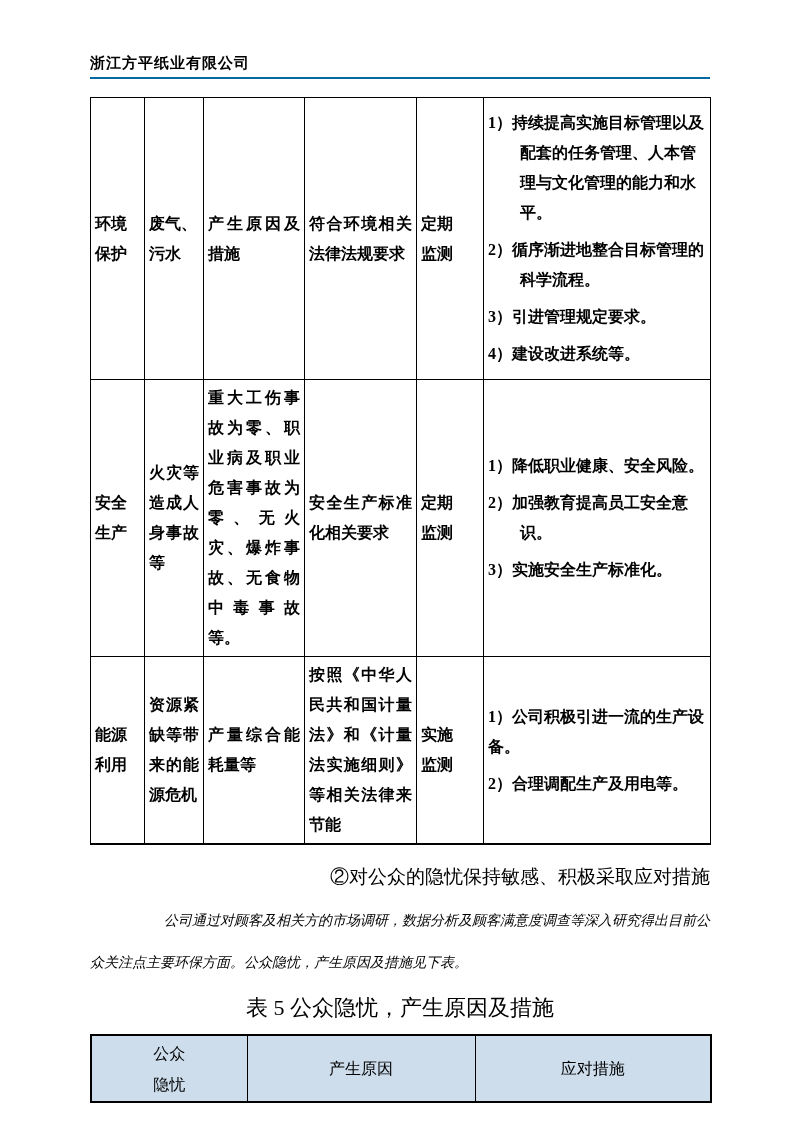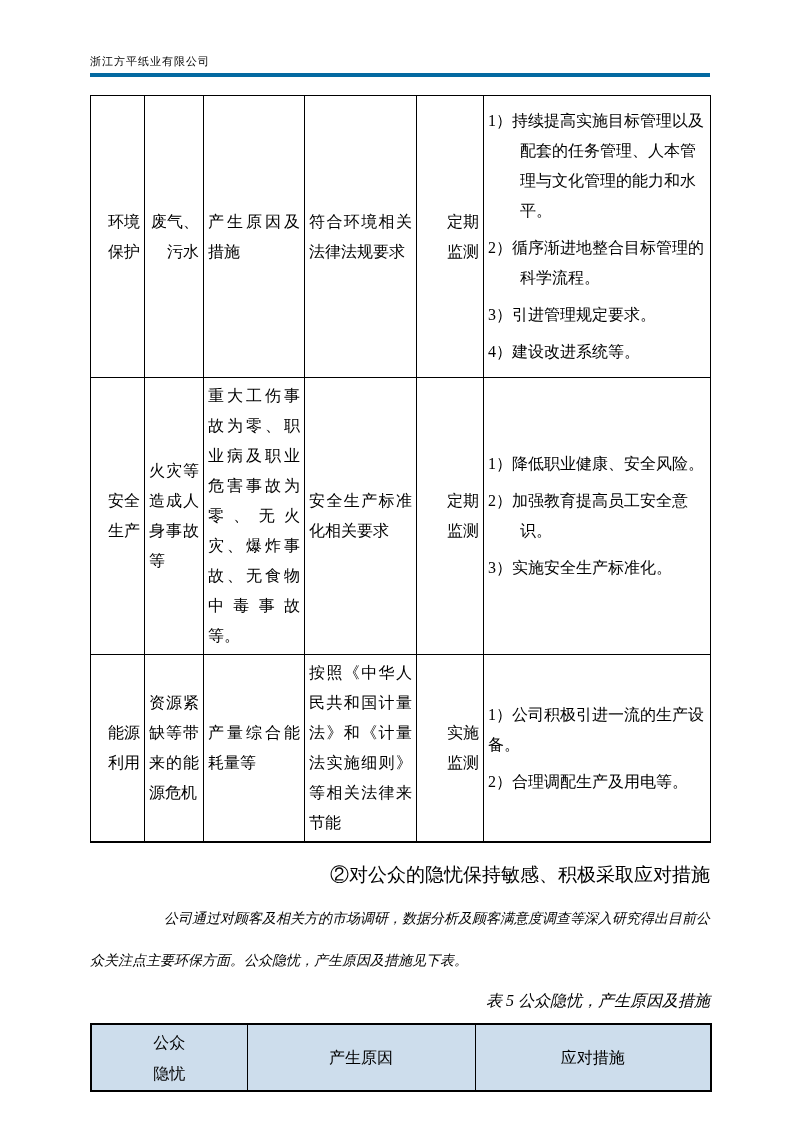--- a/index.html
+++ b/index.html
@@ -6,48 +6,48 @@
   body {
     width:800px; height:1131px; overflow:hidden;
     font-family:"Liberation Serif","DejaVu Serif",serif;
     color:#000;
   }
   .page { padding:54px 90px 0 90px; width:620px; }
 
   
   .doc-header {
     display:flex; justify-content:space-between; align-items:flex-end;
-    border-bottom:4px solid #0369a1; padding-bottom:4px;
-    font-size:11px; font-weight:normal; letter-spacing:1px;
+    border-bottom:2px solid #0369a1; padding-bottom:4px;
+    font-size:15px; font-weight:bold; letter-spacing:1px;
   }
 
   
   table { border-collapse:collapse; table-layout:fixed; width:620px; }
-  td, th { border:1px solid #000; vertical-align:middle; box-sizing:border-box; }
+  td, th { border:1px solid #000; vertical-align:middle; box-sizing:border-box;font-weight:bold; }
 
   
   .t1 { margin-top:18px; border:1px solid #000; border-bottom:2.5px solid #000; }
   .t1 td { font-size:16px; line-height:30px; padding:3px 4px; }
   .t1 .r1 { height:193px; }
   .t1 .r2 { height:165px; }
   .t1 .r3 { height:123px; }
-  .c-center { text-align:right; white-space:pre-line; }
+  .c-center { text-align:left; white-space:pre-line; }
   .c-just  { text-align:justify; }
   .items .item { margin:7px 0; text-align:left; }
   .items.hang .item { padding-left:2em; text-indent:-2em; }
 
   
   .sec-heading { font-size:19px; line-height:26px; margin:19px 0 0 33px;text-align:right; }
   .sec-para {
     font-size:14px; line-height:42px; text-align:justify;
     text-indent:74px; margin-top:10px;font-style:italic;
   }
 
   
-  .t5-title { text-align:right; font-size:16px; margin-top:9px;font-style:italic; }
+  .t5-title { text-align:center; font-size:22px; margin-top:9px; }
   .t5 { margin-top:11px; border:2px solid #000; }
   .t5 th {
     background:#cdddec; font-weight:normal; font-size:16px;
     line-height:31px; text-align:center; white-space:pre-line;
   }
   .t5 .hrow { height:67px; }
 </style>
 </head>
 <body>
 

